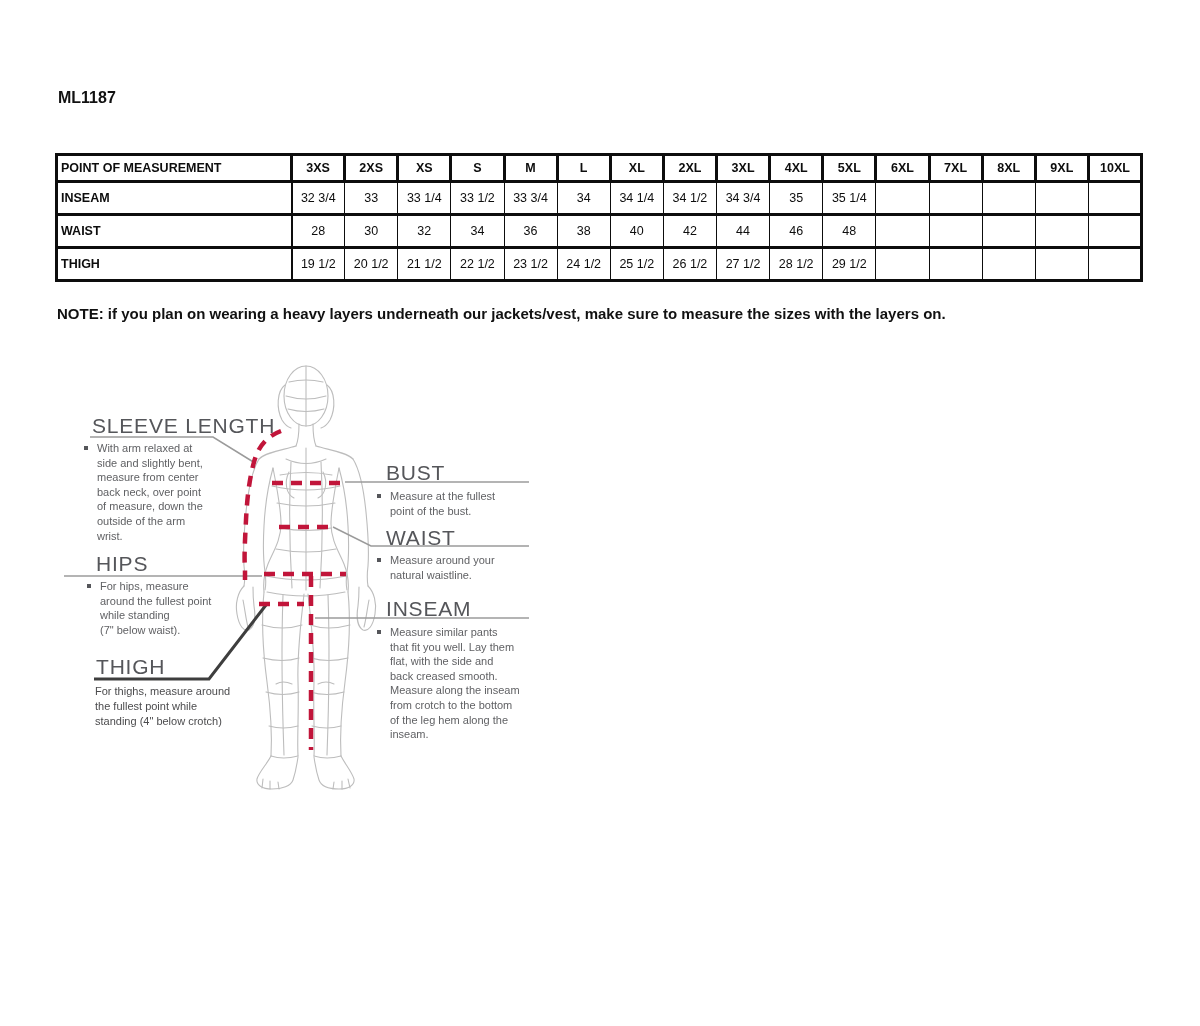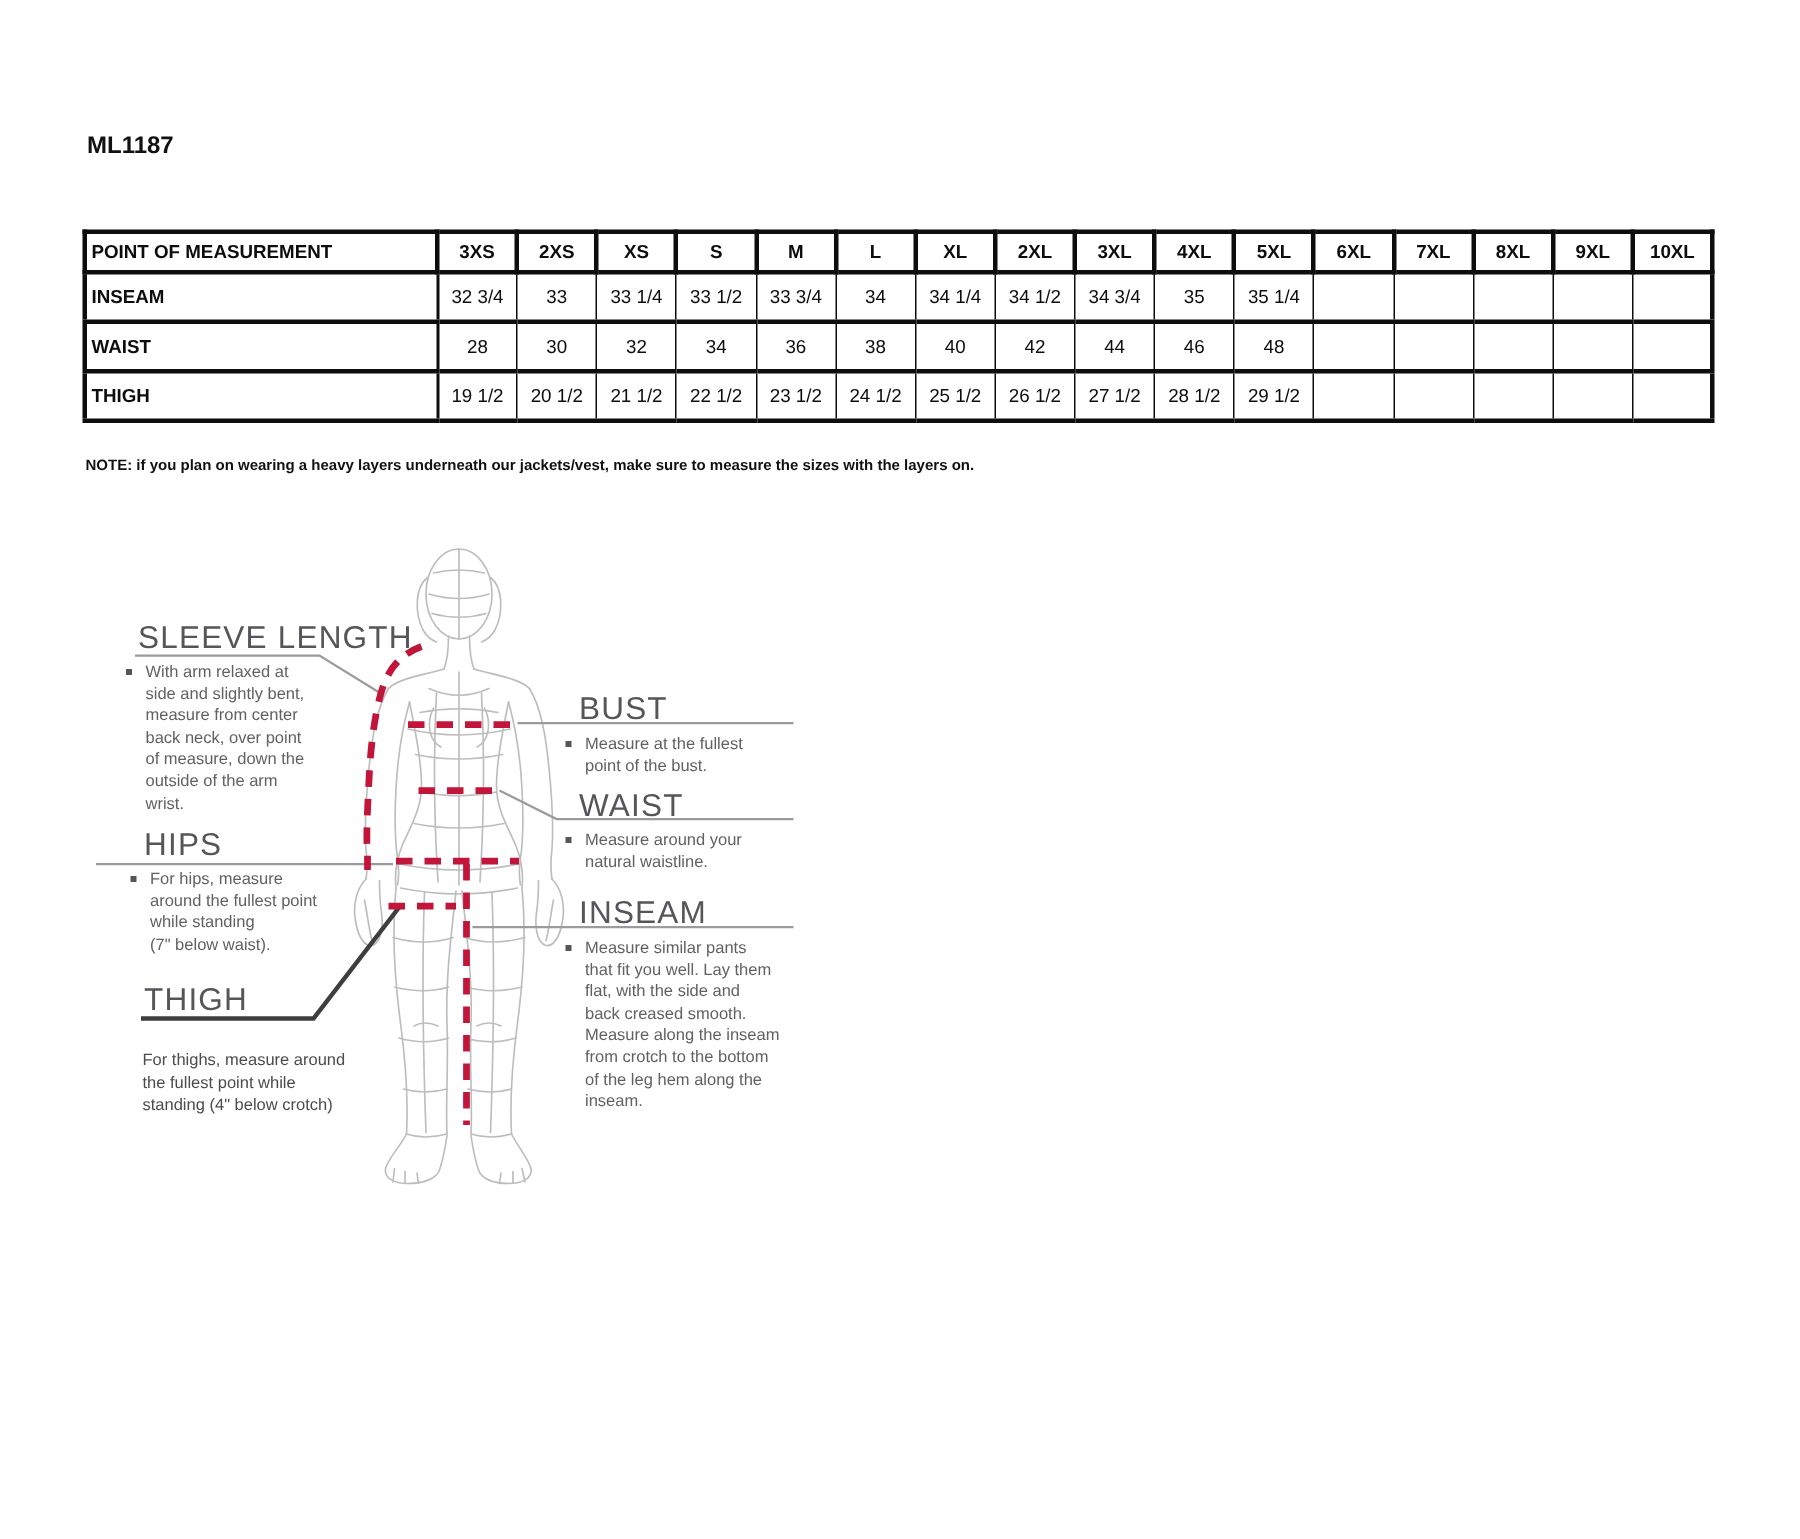--- a/index.html
+++ b/index.html
@@ -19,28 +19,28 @@
 
   table.size-table{position:absolute;left:55px;top:153px;width:1088px;border-collapse:collapse;table-layout:fixed;border:3px solid var(--ink);}
   table.size-table th,table.size-table td{border:2px solid var(--ink);font-size:12.5px;overflow:hidden;white-space:nowrap;}
   table.size-table thead tr{height:27px;}
   table.size-table thead th{border-width:3px;font-weight:bold;text-align:center;}
   table.size-table thead th.label-col{text-align:left;padding-left:3px;}
   table.size-table tbody tr{height:33px;}
   table.size-table tbody th{border-width:3px 2px;font-weight:bold;text-align:left;padding-left:3px;}
   table.size-table tbody td{border-width:3px 1.5px;font-weight:normal;text-align:center;}
 
-  .note{position:absolute;left:57px;top:305px;font-size:10px;font-weight:bold;color:#111;}
+  .note{position:absolute;left:57px;top:305px;font-size:15px;font-weight:bold;color:#111;}
 
   svg.diagram{position:absolute;left:0;top:0;pointer-events:none;}
 
   .sec-heading{position:absolute;font-size:21px;letter-spacing:0.8px;color:var(--heading-gray);}
   .para{position:absolute;font-size:11px;line-height:14.6px;color:var(--body-gray);}
   .para .bullet{position:absolute;left:-13px;top:5px;width:4px;height:4px;background:var(--heading-gray);display:block;}
-  .para.dark{color:#4b4b4d;line-height:15px;margin-top:16px;}
+  .para.dark{color:#4b4b4d;line-height:15px;}
 </style>
 </head>
 <body>
 
 <div>
 
   <div class="title">ML1187</div>
 
   <table class="size-table">
       <colgroup>

